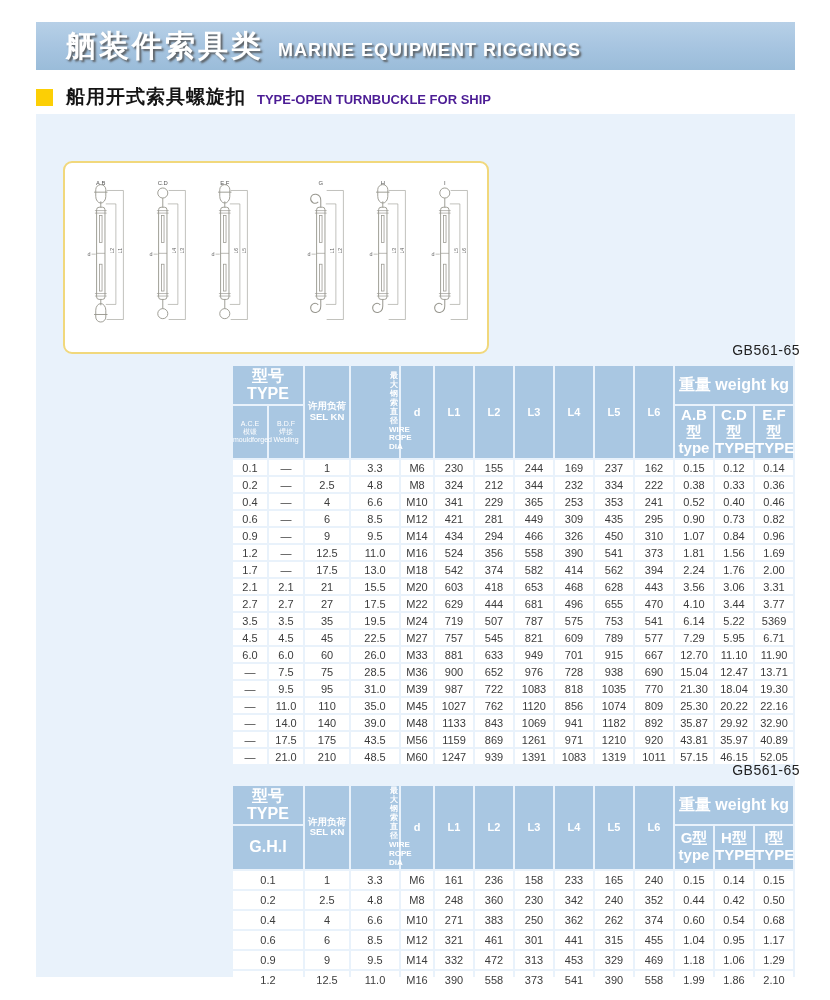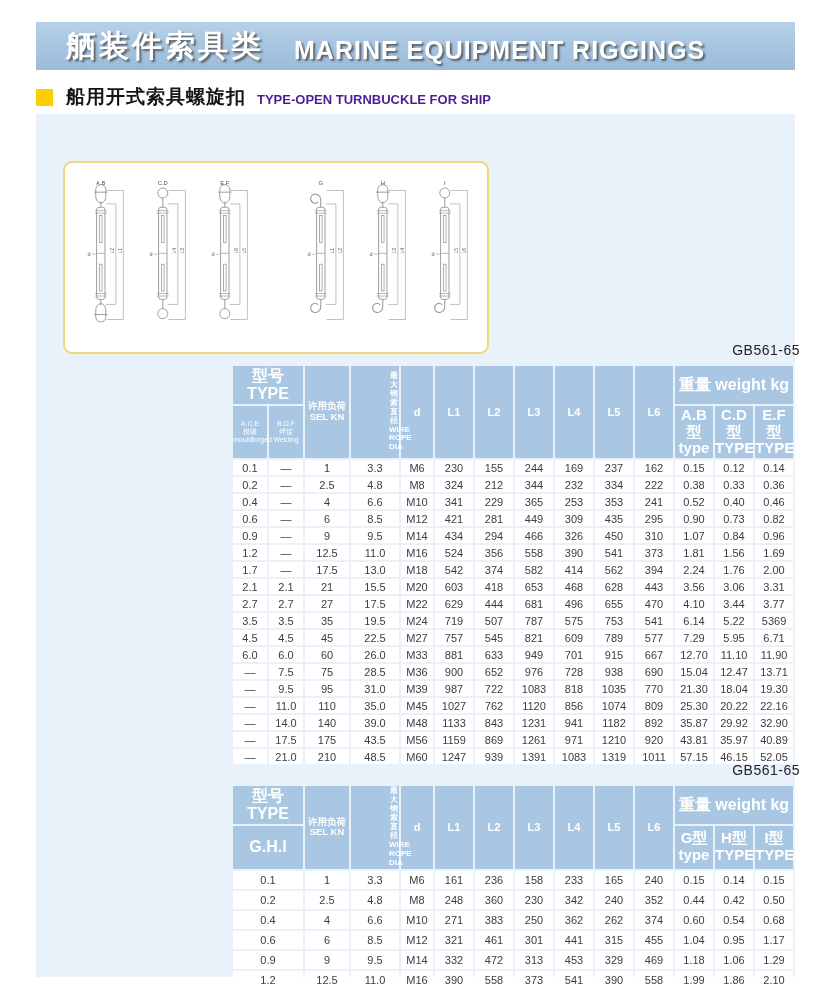--- a/index.html
+++ b/index.html
@@ -5,21 +5,21 @@
   html,body { margin:0; padding:0; background:#fff; }
   body { font-family:"Liberation Sans","DejaVu Sans",sans-serif; }
   .page { position:relative; width:830px; height:1000px; background:#ffffff; overflow:hidden; }
 
   
   .banner { position:absolute; left:36px; top:22px; width:759px; height:48px;
             background:linear-gradient(180deg,#b7d0e7 0%,#a6c4e0 55%,#9abcd9 100%);
             display:flex; align-items:center; }
   .banner-zh { margin-left:30px; font-size:30px; font-weight:bold; color:#ffffff;
                letter-spacing:3px; text-shadow:2px 2px 2px rgba(80,80,80,.85); white-space:nowrap; }
-  .banner-en { margin-left:30px; margin-top:8px; font-size:25px; font-weight:bold; color:#ffffff;
+  .banner-en { margin-left:14px; margin-top:8px; font-size:18px; font-weight:bold; color:#ffffff;
                letter-spacing:1px; text-shadow:2px 2px 2px rgba(80,80,80,.85); white-space:nowrap; }
 
   
   .section { position:absolute; left:36px; top:84px; display:flex; align-items:center; }
   .bullet { width:17px; height:17px; background:#fccf05; margin-right:13px; }
   .section-zh { font-size:19px; font-weight:bold; color:#141414; letter-spacing:1px; white-space:nowrap; }
   .section-en { margin-left:11px; margin-top:4px; font-size:13px; font-weight:bold; color:#4c1d95; white-space:nowrap; }
 
   
   .panel { position:absolute; left:36px; top:114px; width:759px; height:863px; background:#e9f2fb; }
@@ -499,21 +499,21 @@
             <td>22.16</td>
           </tr>
           <tr>
             <td>—</td>
             <td>14.0</td>
             <td>140</td>
             <td>39.0</td>
             <td>M48</td>
             <td>1133</td>
             <td>843</td>
-            <td>1231</td>
+            <td>1069</td>
             <td>941</td>
             <td>1182</td>
             <td>892</td>
             <td>35.87</td>
             <td>29.92</td>
             <td>32.90</td>
           </tr>
           <tr>
             <td>—</td>
             <td>17.5</td>

